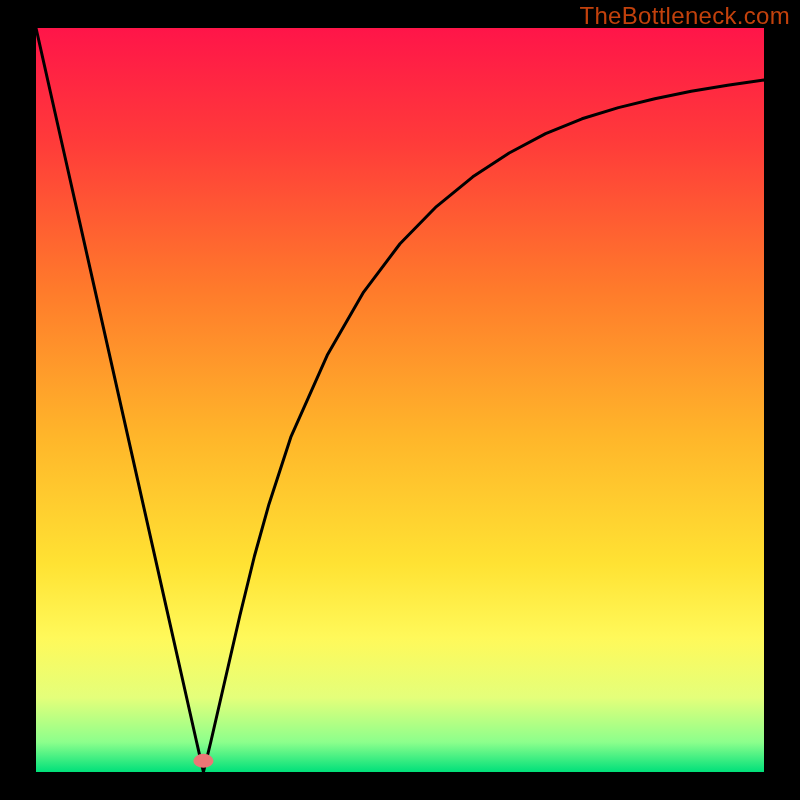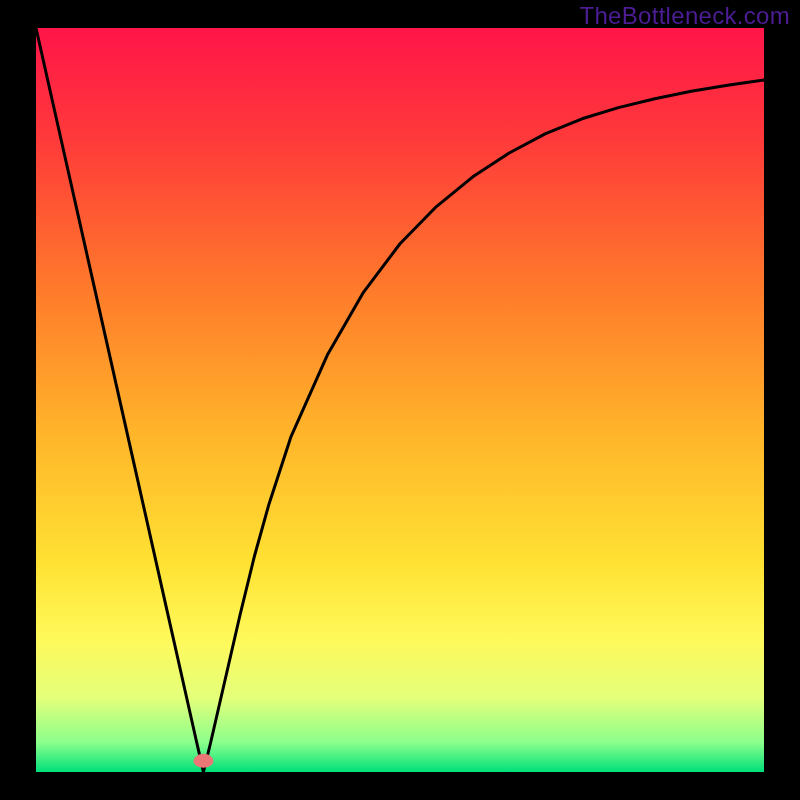--- a/index.html
+++ b/index.html
@@ -13,21 +13,21 @@
   }
   .chart-wrap {
     position: relative;
     width: 800px;
     height: 800px;
   }
   .watermark {
     position: absolute;
     top: 2px;
     right: 10px;
-    color: #4c1d95;
+    color: #c2410c;
     font-size: 24px;
     font-weight: 500;
     letter-spacing: 0.3px;
     z-index: 5;
   }
   svg { display: block; }
 </style>
 </head>
 <body>
 

